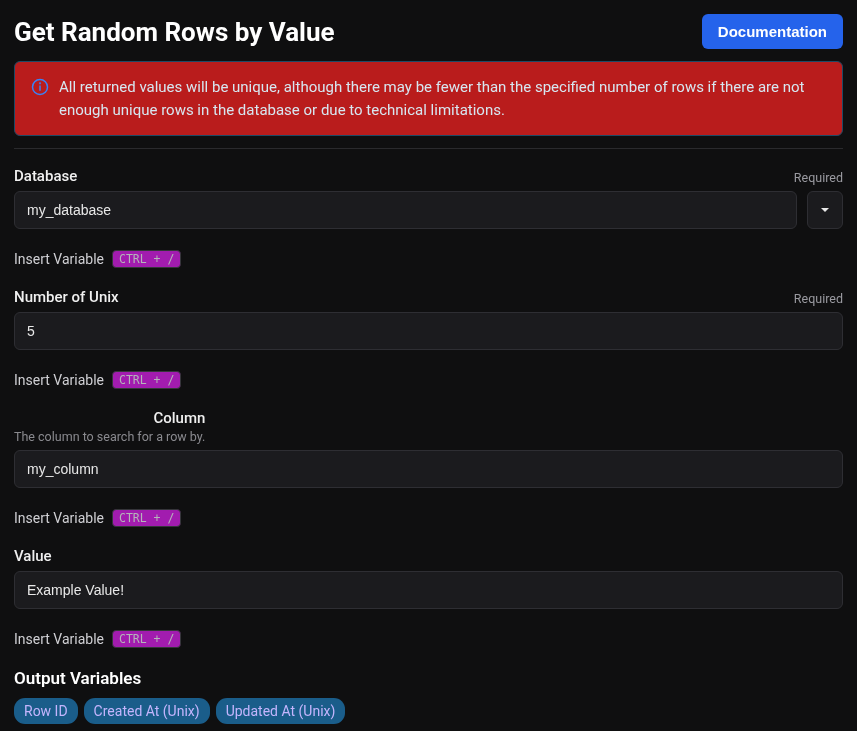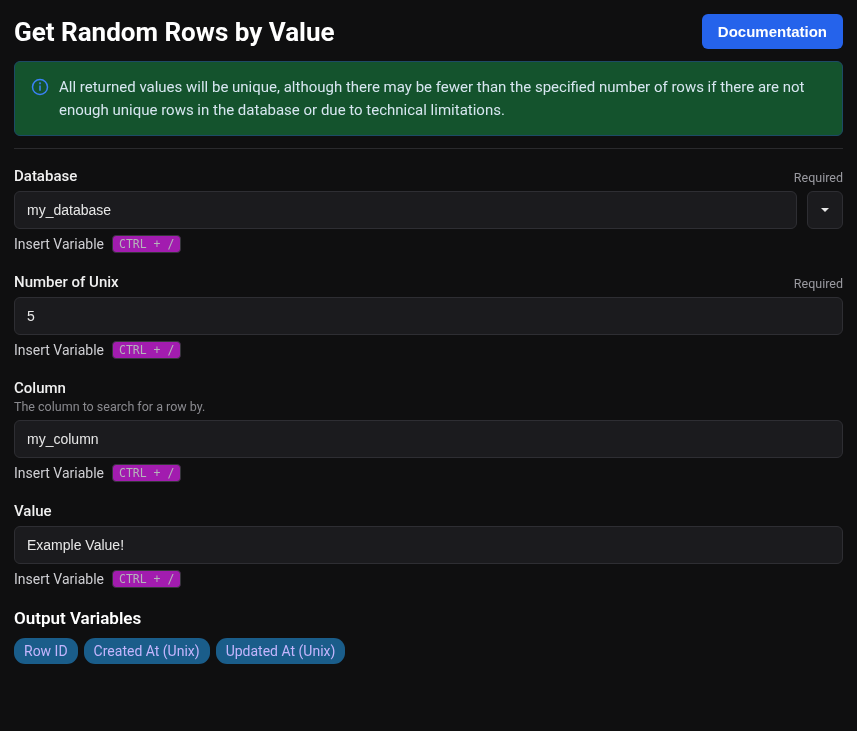--- a/index.html
+++ b/index.html
@@ -27,21 +27,21 @@
     background: #2563eb;
     color: #fff;
     border: none;
     border-radius: 6px;
     padding: 9px 16px;
     font-size: 15px;
     font-weight: 600;
     cursor: pointer;
   }
   .info-banner {
-    background: #14532d;
+    background: #b91c1c;
     border: 1px solid #1d4a66;
     border-radius: 6px;
     padding: 14px 16px;
     display: flex;
     gap: 10px;
     color: #d7e6f0;
     font-size: 15px;
     line-height: 1.5;
     margin-bottom: 12px;
   }
@@ -57,38 +57,38 @@
     border-top: 1px solid #2a2a2d;
     margin: 4px 0 18px 0;
   }
   .field-block { margin-bottom: 20px; }
   .label-row {
     display: flex;
     justify-content: space-between;
     align-items: flex-end;
     margin-bottom: 6px;
   }
-  .label-col { display: flex; flex-direction: column; gap: 2px; }
+  .label-col { display: flex; flex-direction: column; gap: 2px; align-items: flex-end; }
   .field-label {
     font-size: 15px;
     font-weight: 500;
     color: #f0f0f0;
   }
   .field-desc {
     font-size: 12.5px;
     color: #8a8a8f;
   }
   .required {
     font-size: 12.5px;
     color: #9a9aa0;
   }
   .input-row {
     display: flex;
     gap: 10px;
-    margin-bottom: 6px;
+    margin-bottom: 21px;
   }
   .text-input {
     flex: 1;
     background: #1b1b1e;
     border: 1px solid #2e2e33;
     border-radius: 6px;
     color: #e8e8e8;
     font-size: 14px;
     padding: 10px 12px;
     outline: none;

